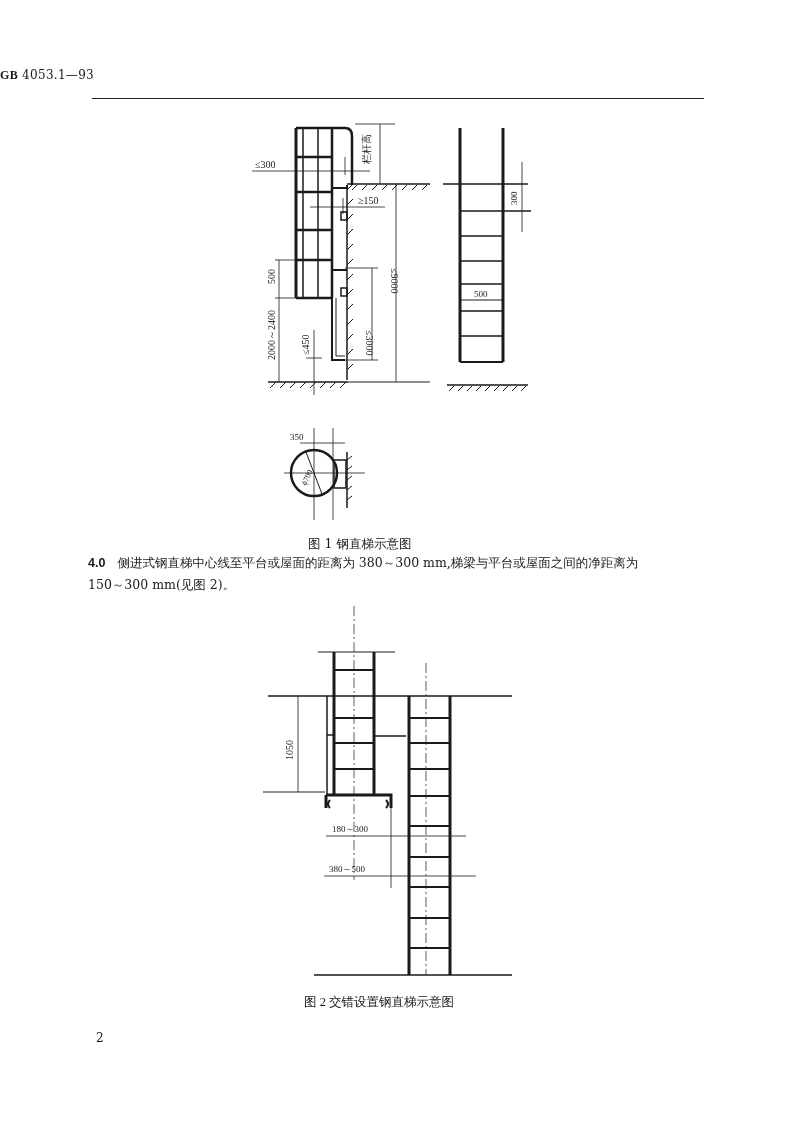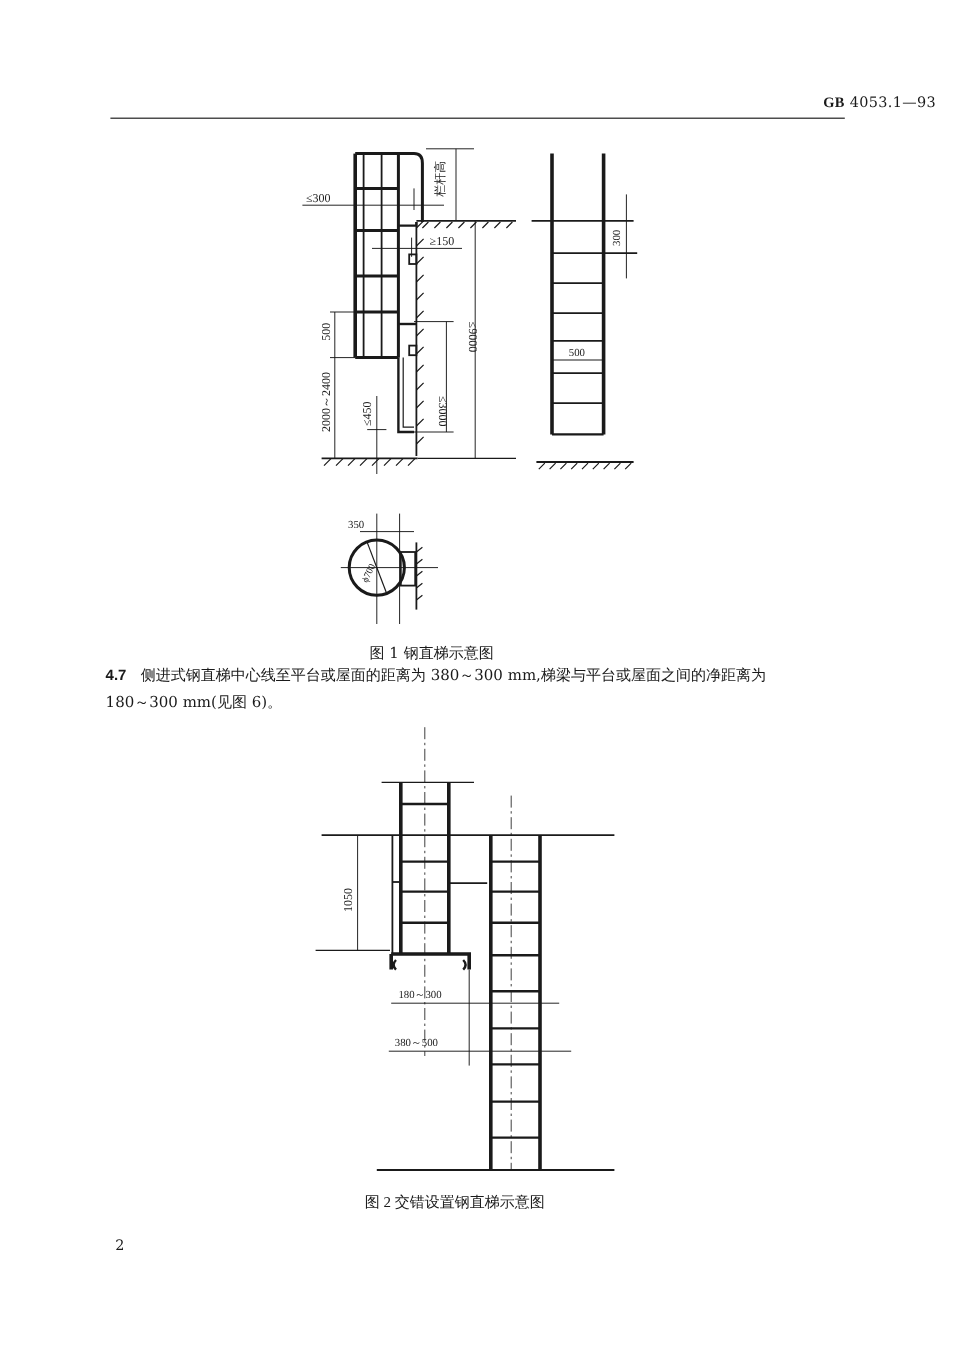--- a/index.html
+++ b/index.html
@@ -1,18 +1,18 @@
 <!DOCTYPE html>
 <html><head>
 <meta charset="utf-8">
 <style>
   html, body { margin: 0; padding: 0; background: #ffffff; }
   body { width: 794px; height: 1123px; position: relative; overflow: hidden;
          font-family: "DejaVu Serif", "Liberation Serif", serif; color: #1a1a1a; }
-  .header { position: absolute; left: 0; top: 78px; width: 780px; text-align: right;
+  .header { position: absolute; left: 0; top: 68px; width: 780px; text-align: left;
             font-size: 12px; letter-spacing: 0.3px; }
   .header .gb { font-weight: bold; font-family: "Liberation Serif", serif; }
   .header-rule { position: absolute; left: 92px; top: 98px; width: 612px; height: 0;
                  border-top: 1px solid #222; }
   svg.fig { position: absolute; left: 0; top: 0; }
   .caption { position: absolute; font-size: 12.5px; text-align: right; }
   .para { position: absolute; left: 88px; font-size: 12.5px; line-height: 22px; width: 620px; }
   .para .num { font-family: "Liberation Sans", sans-serif; font-weight: bold; margin-right: 12px; }
   .pagenum { position: absolute; left: 96px; top: 1031px; font-size: 12px; }
   svg text { font-family: "Liberation Serif", serif; fill: #222; }
@@ -115,22 +115,22 @@
   <text x="391" y="268" font-size="10" transform="rotate(90 391 268)">≤9000</text>
   <text x="517" y="205" font-size="9" transform="rotate(-90 517 205)">300</text>
   <text x="474" y="297" font-size="9">500</text>
   <text x="290" y="440" font-size="9">350</text>
   <text x="306" y="486" font-size="8" transform="rotate(-65 306 486)">ϕ700</text>
 </svg>
 
 <div class="caption" style="left:308px; top:536px;">图 1   钢直梯示意图</div>
 
 <div class="para" style="top:552px;">
-  <span class="num">4.7</span><span>侧进式钢直梯中心线至平台或屋面的距离为 380～300 mm,梯梁与平台或屋面之间的净距离为</span><br>
-  <span>180～300 mm(见图 6)。</span>
+  <span class="num">4.0</span><span>侧进式钢直梯中心线至平台或屋面的距离为 380～300 mm,梯梁与平台或屋面之间的净距离为</span><br>
+  <span>150～300 mm(见图 2)。</span>
 </div>
 
 <svg class="fig" width="794" height="1123" viewBox="0 0 794 1123" style="pointer-events:none;">
   <g stroke="#1a1a1a" fill="none">
     <line x1="354" y1="606" x2="354" y2="880" stroke-width="0.7" stroke-dasharray="10 3 2 3"></line>
     <line x1="318" y1="652" x2="395" y2="652" stroke-width="1"></line>
     <line x1="334" y1="652" x2="334" y2="795" stroke-width="3"></line>
     <line x1="374" y1="652" x2="374" y2="795" stroke-width="3"></line>
     <line x1="334" y1="670" x2="374" y2="670" stroke-width="2"></line>
     <line x1="334" y1="718" x2="374" y2="718" stroke-width="2"></line>

